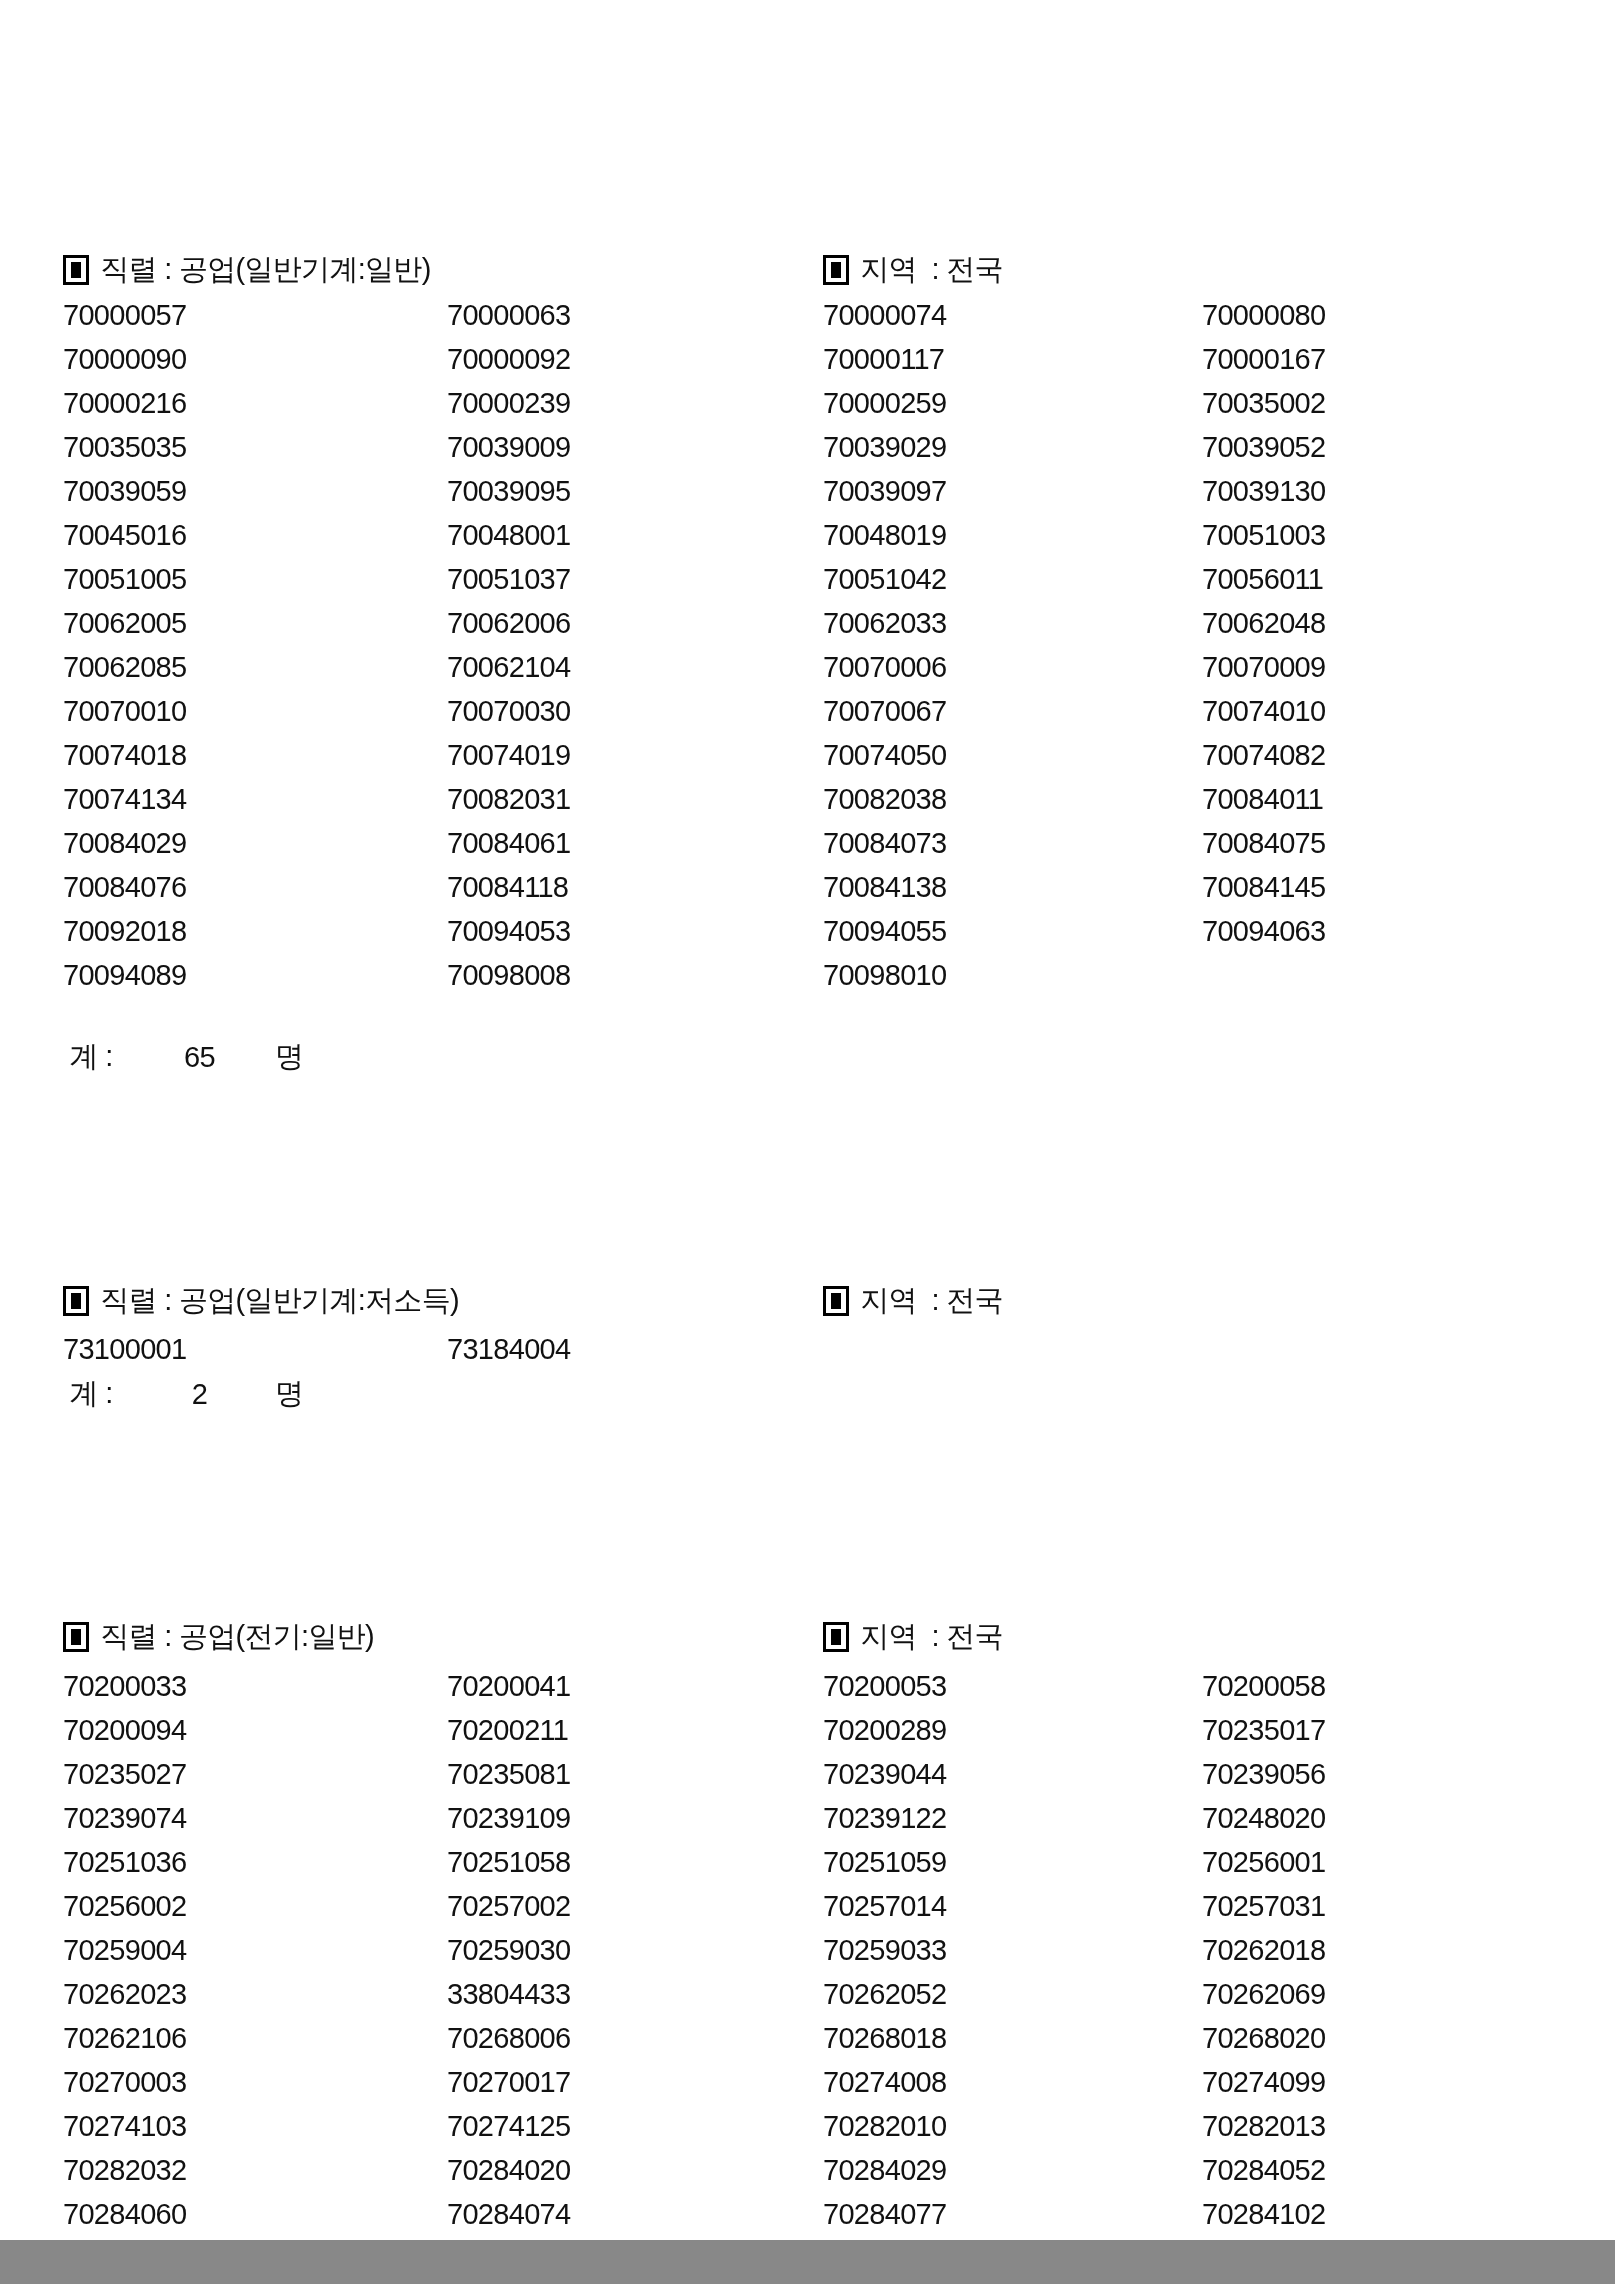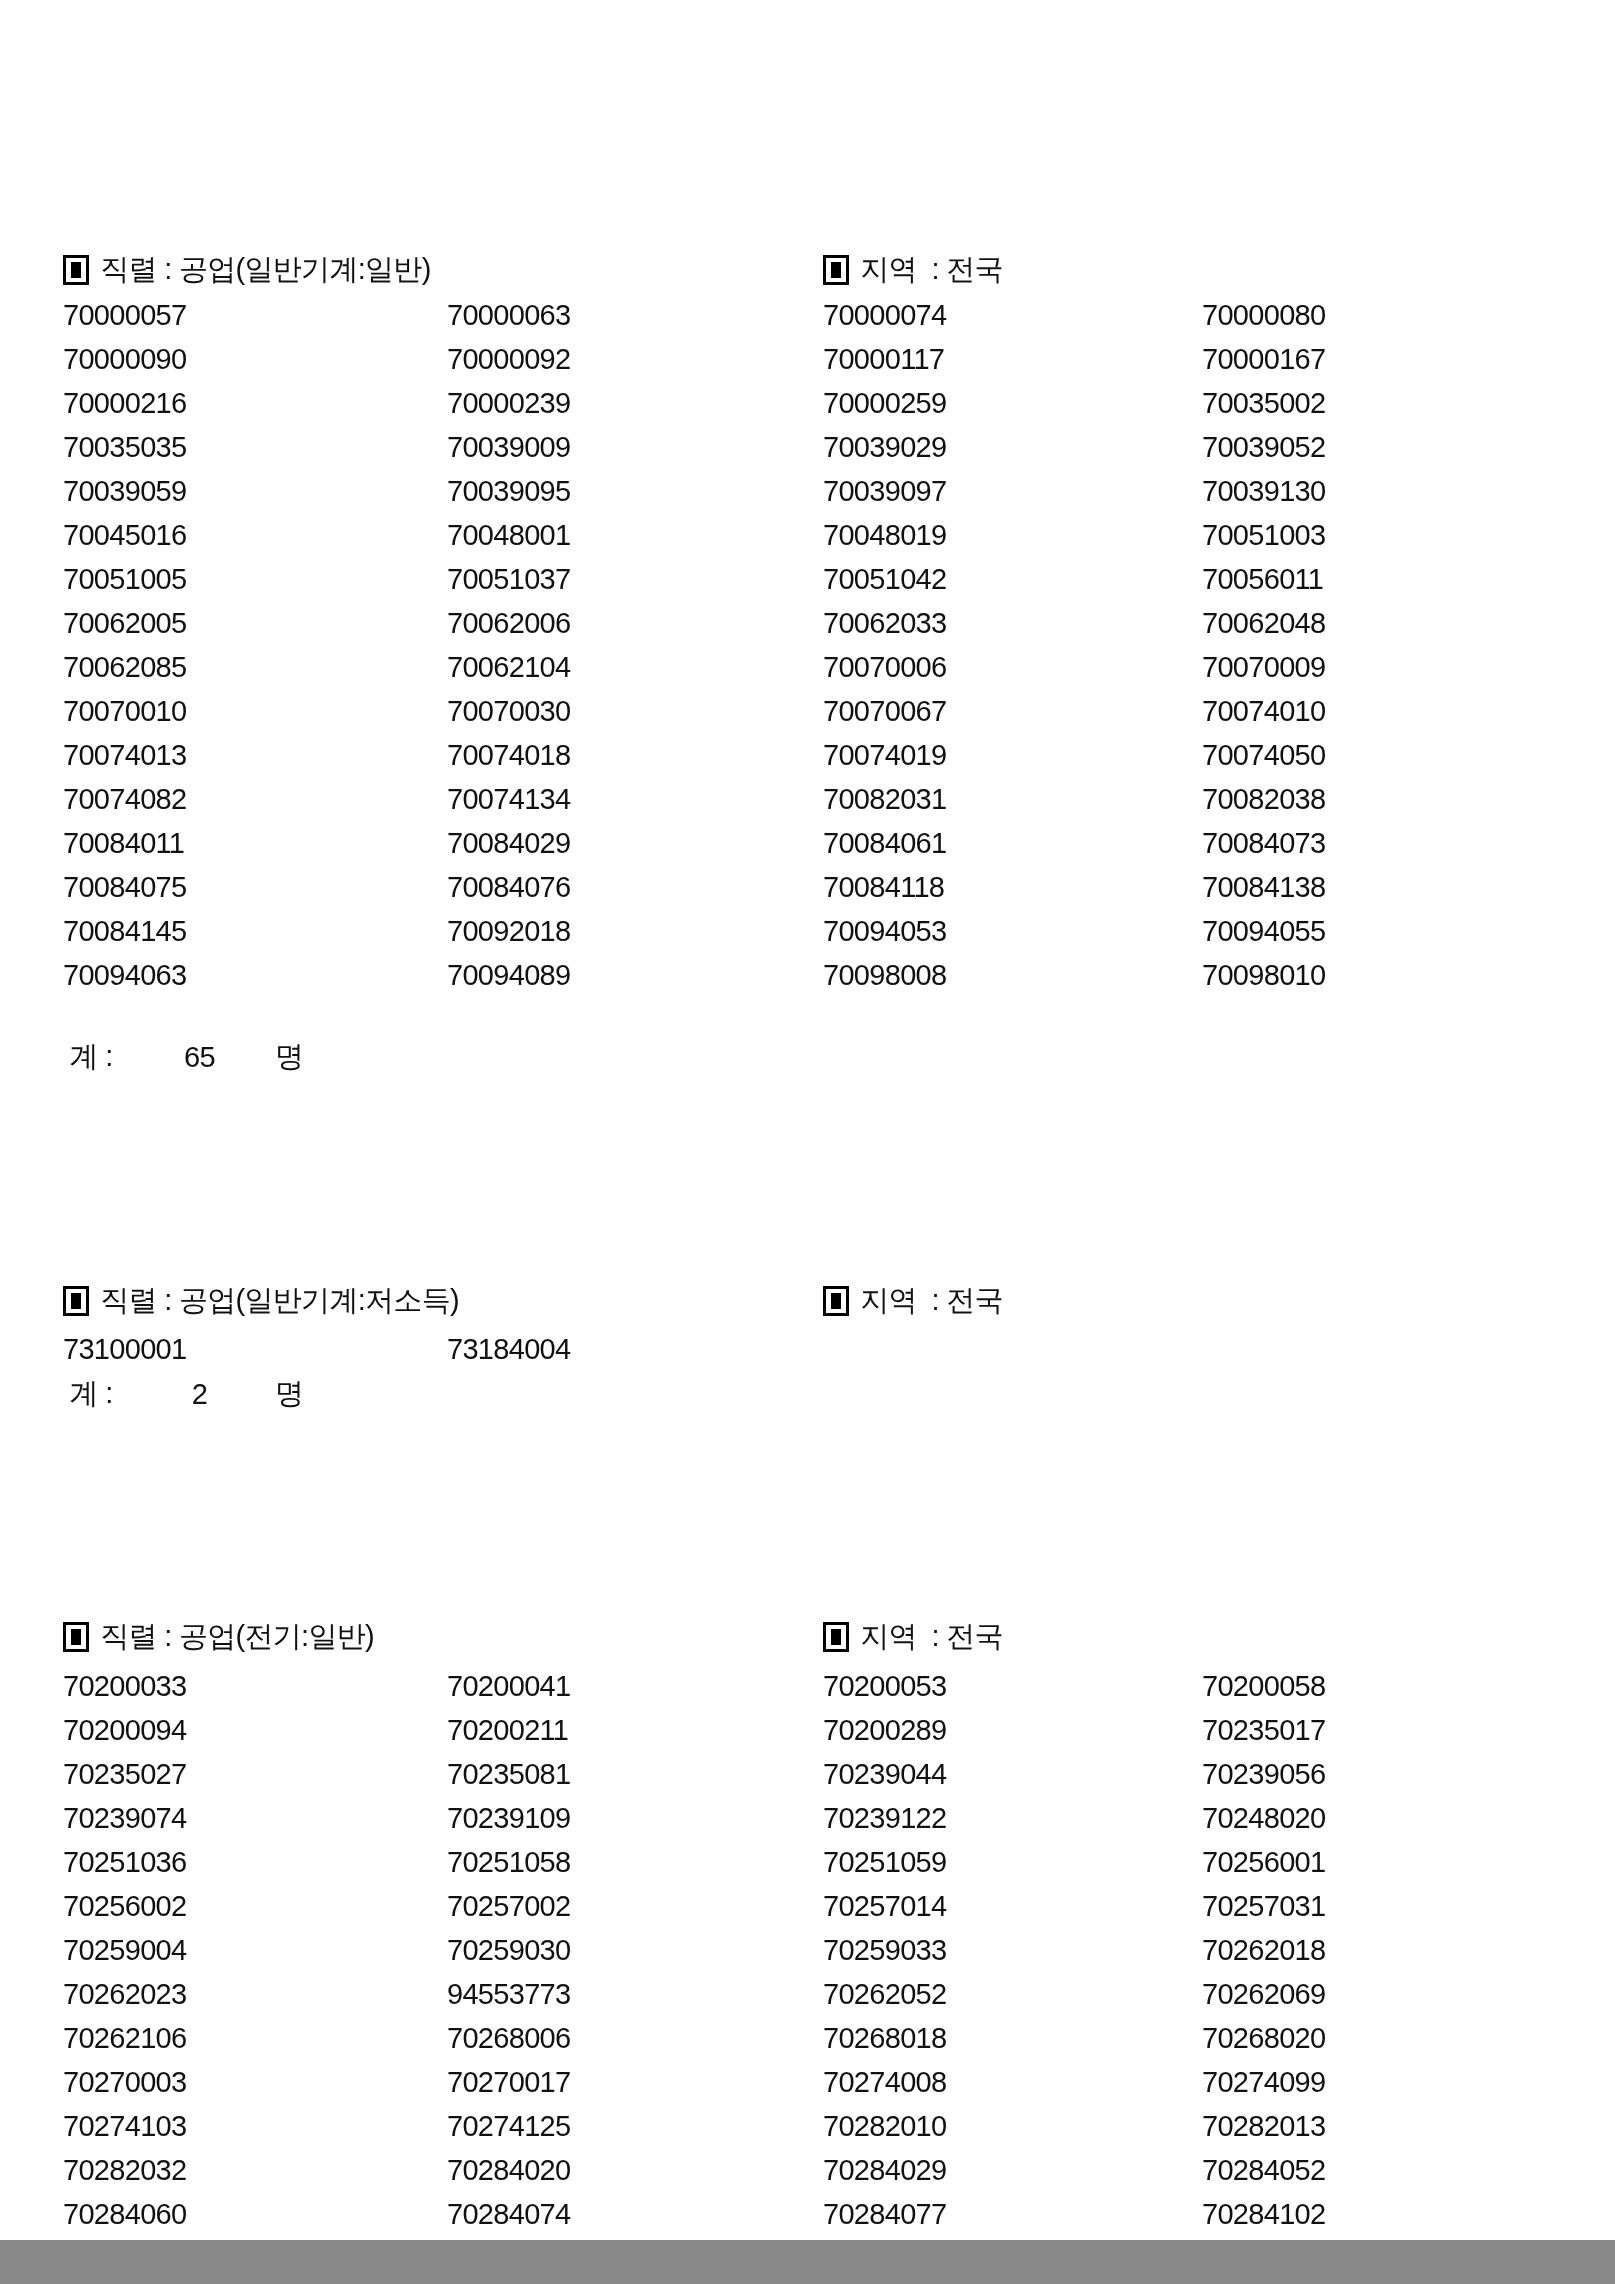--- a/index.html
+++ b/index.html
@@ -96,21 +96,20 @@
       <div class="num">70062033</div>
       <div class="num">70062048</div>
       <div class="num">70062085</div>
       <div class="num">70062104</div>
       <div class="num">70070006</div>
       <div class="num">70070009</div>
       <div class="num">70070010</div>
       <div class="num">70070030</div>
       <div class="num">70070067</div>
       <div class="num">70074010</div>
-      <div class="num">70074013</div>
       <div class="num">70074018</div>
       <div class="num">70074019</div>
       <div class="num">70074050</div>
       <div class="num">70074082</div>
       <div class="num">70074134</div>
       <div class="num">70082031</div>
       <div class="num">70082038</div>
       <div class="num">70084011</div>
       <div class="num">70084029</div>
       <div class="num">70084061</div>
@@ -187,21 +186,21 @@
       <div class="num">70256001</div>
       <div class="num">70256002</div>
       <div class="num">70257002</div>
       <div class="num">70257014</div>
       <div class="num">70257031</div>
       <div class="num">70259004</div>
       <div class="num">70259030</div>
       <div class="num">70259033</div>
       <div class="num">70262018</div>
       <div class="num">70262023</div>
-      <div class="num">94553773</div>
+      <div class="num">33804433</div>
       <div class="num">70262052</div>
       <div class="num">70262069</div>
       <div class="num">70262106</div>
       <div class="num">70268006</div>
       <div class="num">70268018</div>
       <div class="num">70268020</div>
       <div class="num">70270003</div>
       <div class="num">70270017</div>
       <div class="num">70274008</div>
       <div class="num">70274099</div>

